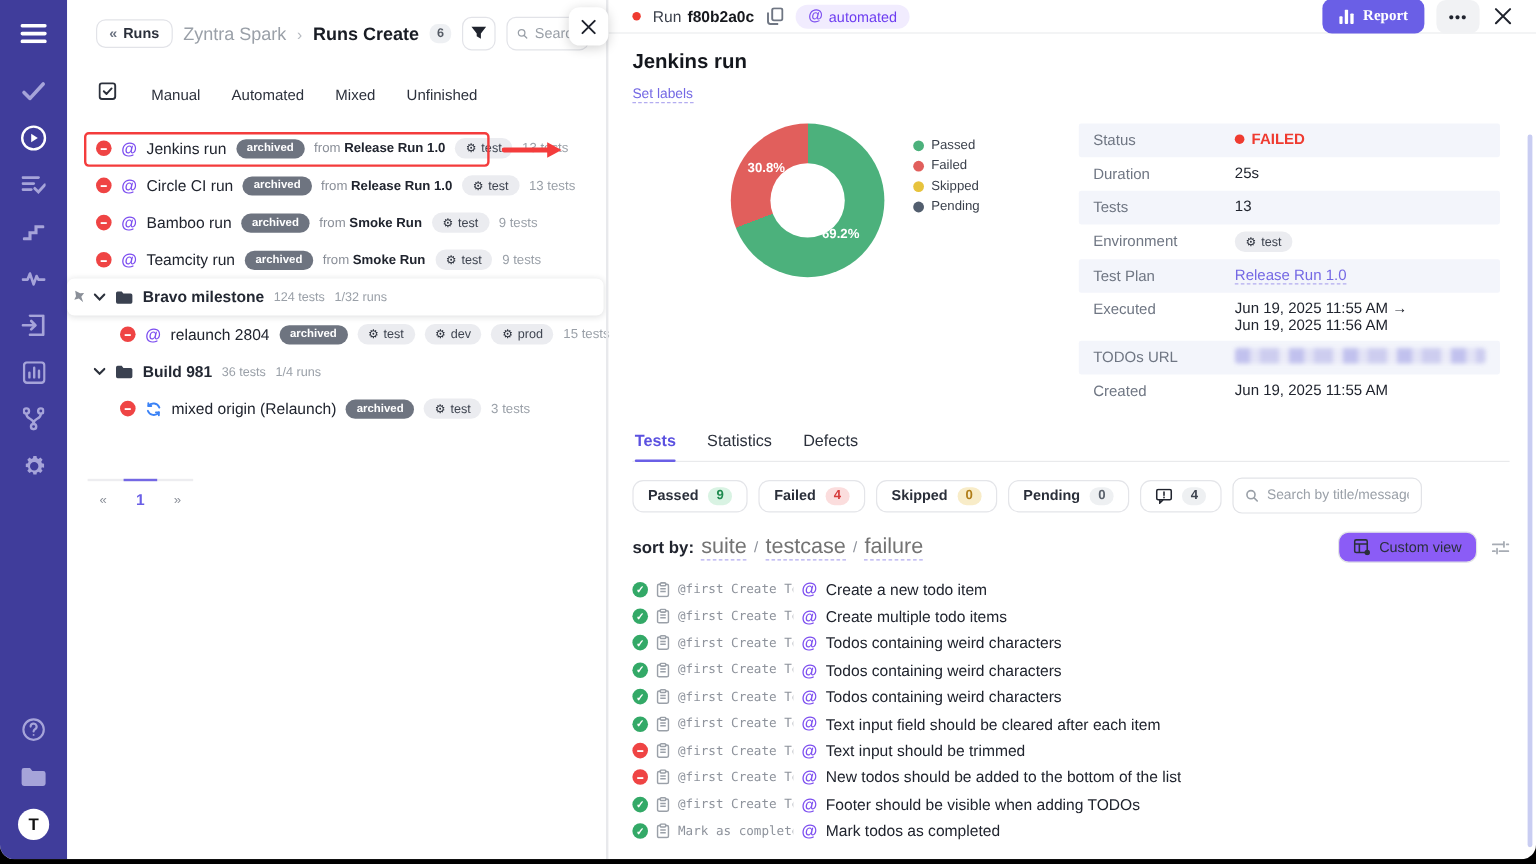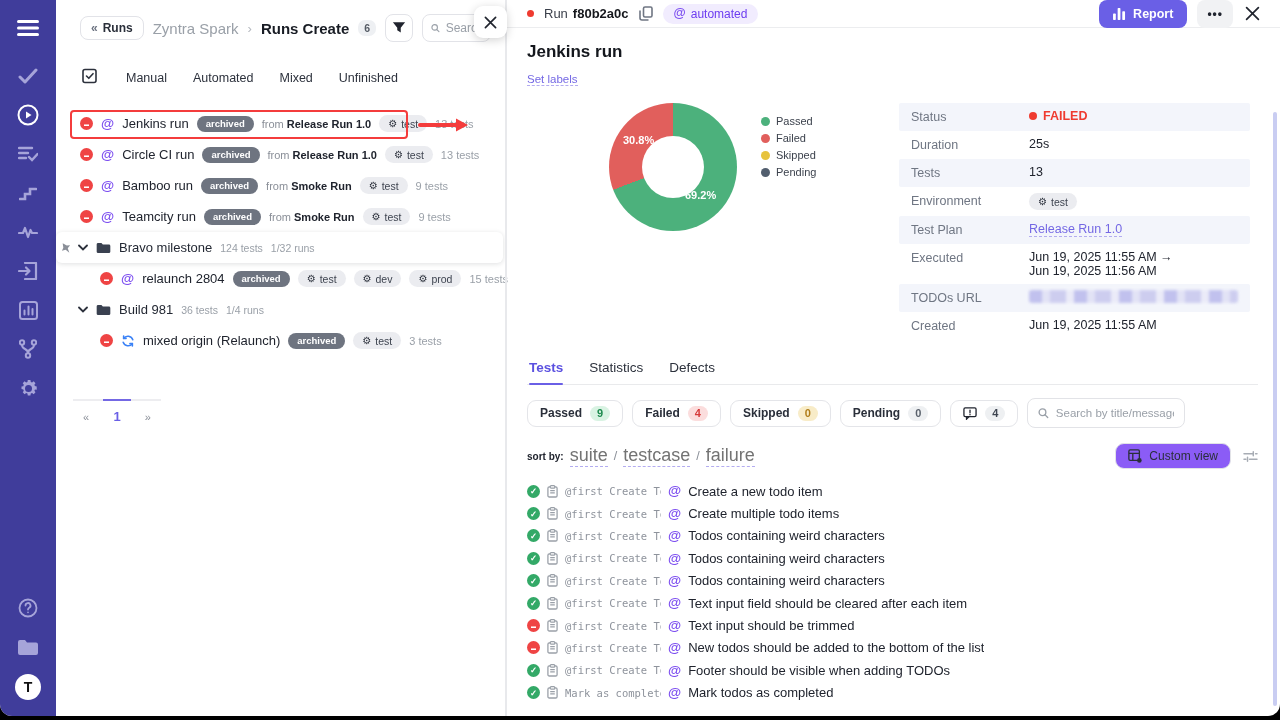--- a/index.html
+++ b/index.html
@@ -43,21 +43,21 @@
   .st[data-status="failed"]::after { content:"▬"; font-size:5px; }
   .at-glyph { color:#7d4ff0; font-weight:bold; font-size:13.5px; line-height:1; flex-shrink:0; }
   .run-name { font-size:13px; color:#20242e; white-space:nowrap; }
   .badge-archived { background:#6e7480; color:#fff; font-size:9.5px; font-weight:600; padding:2.5px 9px; border-radius:9px; white-space:nowrap; }
   .from-wrap { font-size:11px; color:#8a8f98; white-space:nowrap; }
   .from-wrap b { color:#20242e; font-size:11px; }
   .chip { display:inline-flex; align-items:center; gap:4px; background:#ebecf0; border-radius:10px; padding:2.5px 9px; font-size:10.5px; color:#3e4450; white-space:nowrap; }
   .chip .gear { font-size:10px; color:#2c313c; }
   .tests-count { font-size:11px; color:#9aa0a8; white-space:nowrap; }
   .folder-row { height:31px; display:flex; align-items:center; gap:8px; padding-left:22px; position:relative; }
-  .folder-row .fname { font-size:13px; font-weight:400; color:#232833; }
+  .folder-row .fname { font-size:13px; font-weight:700; color:#232833; }
   .folder-row .fmeta { font-size:10.5px; color:#9aa0a8; }
   .sticky-card { background:#fff; box-shadow:0 1px 5px rgba(30,34,45,.14); border-radius:6px; margin-right:2px; }
   .pin { position:absolute; left:5px; top:8px; color:#8a8f98; }
 
   .pagination { position:absolute; top:399px; left:17px; width:88px; }
   .pagination .bar { height:2px; background:#ededf0; position:relative; }
   .pagination .bar .active-seg { position:absolute; left:30px; width:28px; height:2px; background:#7468e4; }
   .pagination .btns { display:flex; justify-content:space-between; padding:8px 10px 0; align-items:center; }
   .pg { font-size:11px; color:#8a8f98; cursor:pointer; }
   .pg.cur { color:#6a5fe6; font-weight:bold; font-size:13px; }
@@ -68,21 +68,21 @@
 
   
   .detail { flex:1; border-left:2px solid #e8e9ec; position:relative; min-width:0; display:flex; flex-direction:column; }
   .dt-header { height:28px; border-bottom:1px solid #ecedef; display:flex; align-items:center; gap:10px; padding:0 18px 0 20px; flex-shrink:0; }
   .reddot { width:7px; height:7px; border-radius:50%; background:#ef3b30; }
   .run-lbl { font-size:13px; color:#3a3f4a; }
   .run-id { font-size:13px; font-weight:bold; color:#16181d; }
   .copy-icon { color:#6f7683; cursor:pointer; display:flex; }
   .auto-badge { display:inline-flex; align-items:center; gap:5px; background:#f1ecfe; color:#6d3df0; font-size:12px; border-radius:12px; padding:3px 11px; cursor:pointer; }
   .dt-actions { margin-left:auto; display:flex; align-items:center; gap:10px; }
-  .report-btn { display:inline-flex; align-items:center; gap:7px; background:#6a5fe6; color:#fff; font-size:12.5px; font-weight:600; border:none; border-radius:8px; padding:7px 14px; cursor:pointer; font-family:Liberation Sans, sans-serif; }
+  .report-btn { display:inline-flex; align-items:center; gap:7px; background:#6a5fe6; color:#fff; font-size:12.5px; font-weight:600; border:none; border-radius:8px; padding:7px 14px; cursor:pointer; font-family:Liberation Serif, serif; }
   .more-btn { background:#f1f2f4; border:none; border-radius:8px; padding:7px 10px; font-size:12px; letter-spacing:1px; color:#20242e; cursor:pointer; font-weight:bold; }
   .x-btn { background:none; border:none; cursor:pointer; display:flex; padding:2px; color:#20242e; }
 
   .dt-body { padding:14px 22px 0 20px; overflow:hidden; }
   .run-title { font-size:17px; font-weight:bold; color:#14171d; }
   .set-labels { display:inline-block; margin-top:11px; font-size:11.5px; color:#7468e4; border-bottom:1px dashed #b3acf0; cursor:pointer; }
 
   .chart-fields { display:flex; margin-top:16px; }
   .chart-zone { width:372px; flex-shrink:0; display:flex; gap:24px; padding-left:82px; }
   .donut-wrap { position:relative; width:128px; height:128px; }
@@ -117,21 +117,21 @@
   .cbadge.passed { background:#d9f3e3; color:#1d8a4e; }
   .cbadge.failed { background:#fbdddd; color:#d63b3b; }
   .cbadge.skipped { background:#f8ecc8; color:#b07d18; }
   .cbadge.pending { background:#eef0f2; color:#5a616c; }
   .cbadge.comment { background:#eef0f2; color:#3e4450; }
   .tests-search { display:flex; align-items:center; gap:7px; border:1px solid #e2e3e7; border-radius:8px; height:30px; padding:0 10px; width:158px; }
   .tests-search input { border:none; outline:none; width:100%; font-size:11.5px; font-family:"Liberation Sans", sans-serif; color:#20242e; }
   .tests-search input::placeholder { color:#9aa0a8; }
 
   .sort-row { display:flex; align-items:center; margin-top:15px; }
-  .sort-label { font-size:10px; font-weight:bold; color:#20242e; margin-right:6px; }
+  .sort-label { font-size:14px; font-weight:bold; color:#20242e; margin-right:6px; }
   .sort-link { font-size:18px; color:#737373; border-bottom:1px dashed #b3acf0; cursor:pointer; }
   .sort-sep { color:#8a8f98; margin:0 6px; font-size:12.5px; }
   .sort-right { margin-left:auto; display:flex; align-items:center; gap:12px; }
   .custom-view-btn { display:inline-flex; align-items:center; gap:7px; border:1px solid #e2e3e7; border-radius:9px; background:#8b5cf6; padding:5px 12px; font-size:12px; font-weight:500; color:#2a2f3a; cursor:pointer; }
   .sliders-icon { color:#a7acb4; cursor:pointer; display:flex; }
 
   .tests-list { margin-top:11px; }
   .trow { display:flex; align-items:center; height:22.4px; gap:7px; }
   .trow .clip { color:#9aa0a8; display:flex; flex-shrink:0; }
   .tsuite { width:96px; flex-shrink:0; font-family:"DejaVu Sans Mono", monospace; font-size:10.5px; color:#8e939c; white-space:nowrap; overflow:hidden; }

